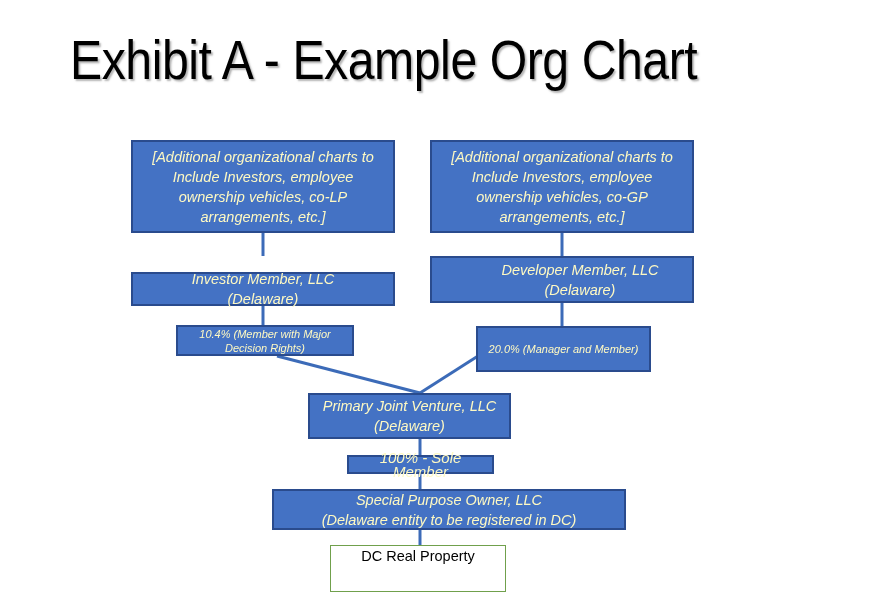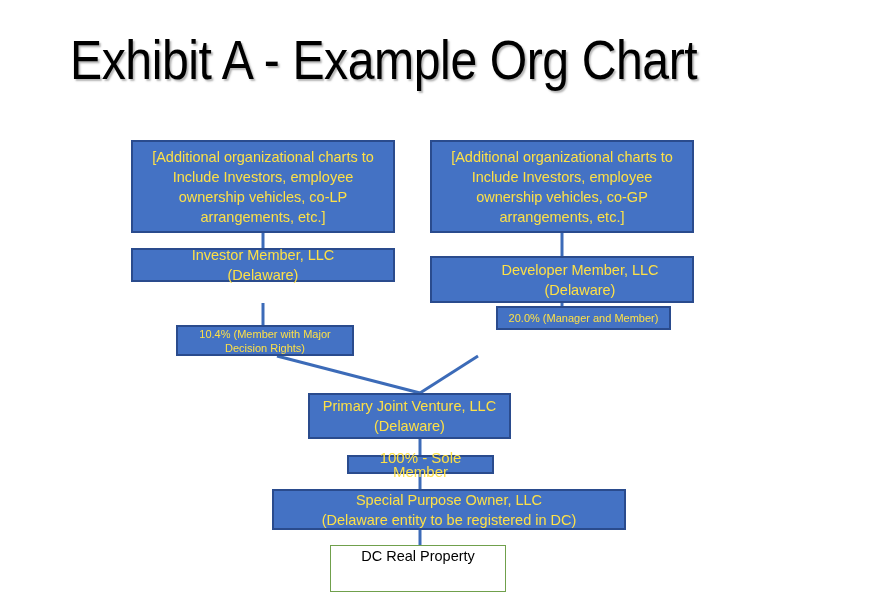--- a/index.html
+++ b/index.html
@@ -44,45 +44,46 @@
   }
 
   
   .node {
     position: absolute;
     box-sizing: border-box;
     display: flex;
     align-items: center;
     justify-content: center;
     text-align: center;
-    color: #fde047;
+    color: #fef9c3;
     background: #4472c4;
     border: 2px solid #2a4b8d;
+    font-style: italic;
   }
   .node .txt {
     display: block;
     width: 100%;
     padding: 0 6px;
     white-space: pre-line;
   }
 
   .node-big   { font-size: 14.5px; line-height: 20px; }
   .node-mid   { font-size: 14.5px; line-height: 20px; }
   .node-label { font-size: 11px;   line-height: 14px; }
   .node-small { font-size: 11px;   line-height: 14px; }
 
   
   #node-aux-left   { left: 131px; top: 140px; width: 264px; height: 93px; }
   #node-aux-right  { left: 430px; top: 140px; width: 264px; height: 93px; }
 
-  #node-investor   { left: 131px; top: 248px; width: 264px; height: 34px; }
+  #node-investor   { left: 131px; top: 272px; width: 264px; height: 34px; }
   #node-developer  { left: 430px; top: 256px; width: 264px; height: 47px; padding-left: 36px; }
 
   #node-pct-left   { left: 176px; top: 325px; width: 178px; height: 31px; }
-  #node-pct-right  { left: 476px; top: 306px; width: 175px; height: 24px; margin-left: 20px; }
+  #node-pct-right  { left: 476px; top: 326px; width: 175px; height: 46px; }
 
   #node-jv         { left: 308px; top: 393px; width: 203px; height: 46px; justify-content: center; }
 
   #node-pct-sole   { left: 347px; top: 455px; width: 147px; height: 19px;
                      font-size: 15px; line-height: 14px; }
 
   #node-spo        { left: 272px; top: 489px; width: 354px; height: 41px; }
 
   #node-property {
     position: absolute;

